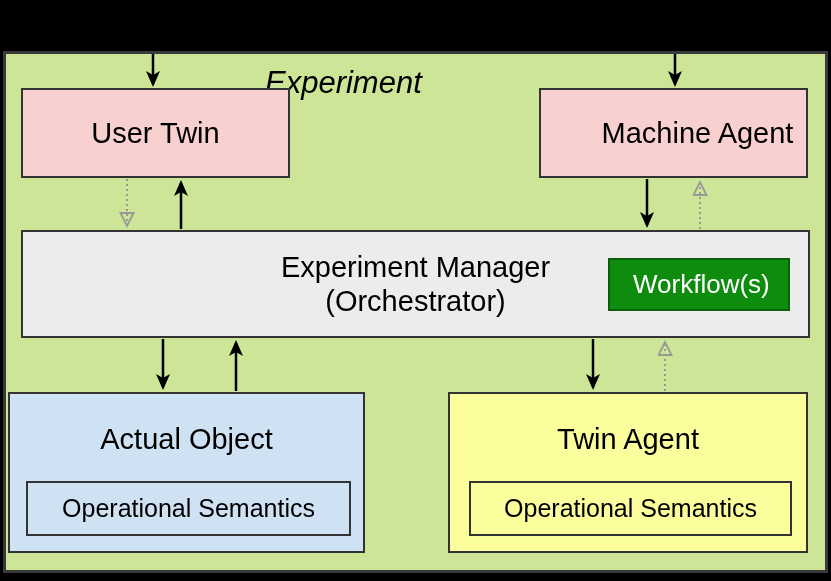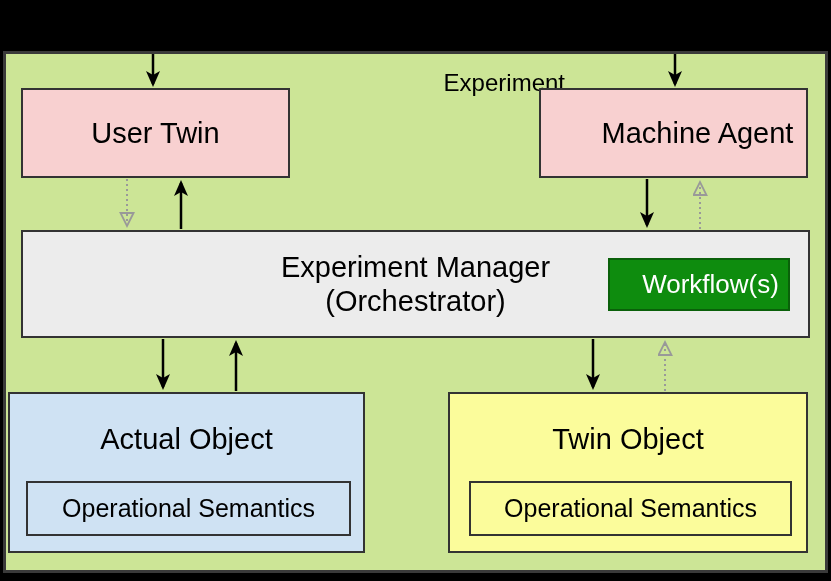--- a/index.html
+++ b/index.html
@@ -30,41 +30,41 @@
   .container{
     box-sizing:border-box;
     margin:51px 0 0 3px;
     width:825px;height:522px;
     background:var(--container-fill);
     border:3px solid var(--container-border);
   }
   .abs{position:absolute;box-sizing:border-box;}
   .experiment-label{
     left:265px;top:64px;width:300px;height:38px;
-    text-align:right;
-    font-size:24px;line-height:38px;
+    text-align:left;
+    font-size:31px;line-height:38px;font-style:italic;
   }
   .node{
     border:2px solid var(--box-border);
     display:flex;align-items:center;justify-content:center;
     font-size:29px;
   }
   .node-user-agent{left:21px;top:88px;width:269px;height:90px;background:var(--agent-fill);}
   .node-machine-agent{left:539px;top:88px;width:269px;height:90px;background:var(--agent-fill);padding-left:48px;}
   .node-manager{
     left:21px;top:230px;width:789px;height:108px;
     background:var(--manager-fill);
     flex-direction:column;line-height:34px;
   }
   .workflow-badge{
     left:608px;top:258px;width:182px;height:53px;
     background:var(--workflow-fill);
     border:2px solid var(--workflow-border);
     color:var(--workflow-text);
-    display:flex;align-items:center;justify-content:center;
+    display:flex;align-items:center;justify-content:flex-start;
     font-size:26px;
     padding-left:23px;
   }
   .obj-box{
     border:2px solid var(--box-border);
     top:392px;width:357px;height:161px;
   }
   .node-actual{left:8px;background:var(--actual-fill);}
   .node-twin{left:448px;width:360px;background:var(--twin-fill);}
   .obj-title{
@@ -111,21 +111,21 @@
   </div>
 
   <div class="abs obj-box node-actual">
     <div class="obj-title">Actual Object</div>
     <div class="os-box os-actual">
       <span>Operational Semantics</span>
     </div>
   </div>
 
   <div class="abs obj-box node-twin">
-    <div class="obj-title">Twin Object</div>
+    <div class="obj-title">Twin Agent</div>
     <div class="os-box os-twin">
       <span>Operational Semantics</span>
     </div>
   </div>
 
   <svg class="arrows" width="831" height="581">
     <defs>
       <marker id="head-solid" markerUnits="userSpaceOnUse" markerWidth="20" markerHeight="18" refX="13" refY="7" orient="auto">
         <path d="M0,0 L16,7 L0,14 L4,7 Z" fill="#000000"></path>
       </marker>

